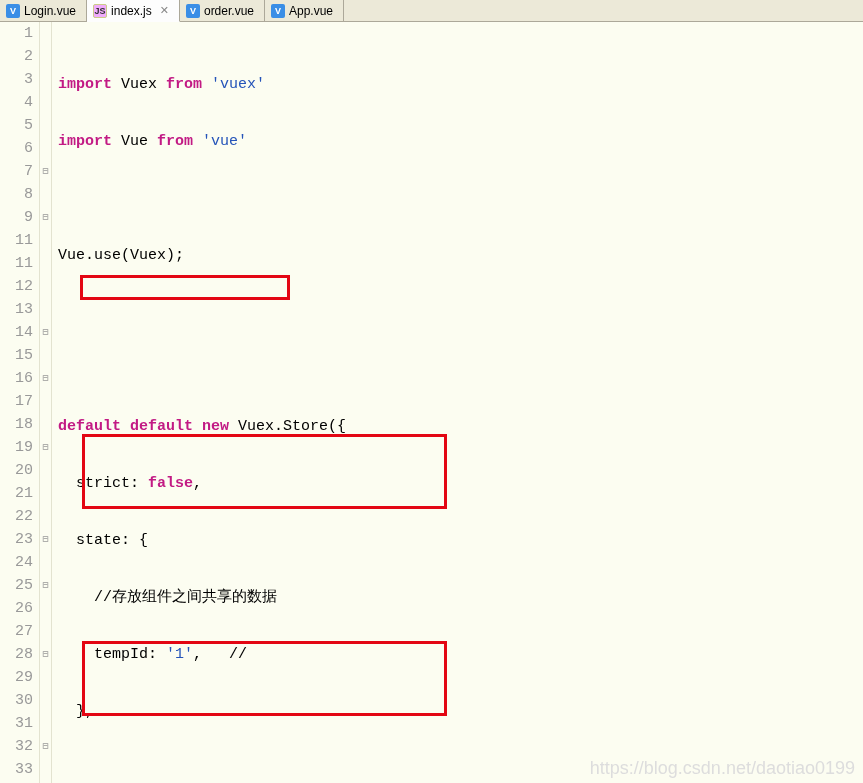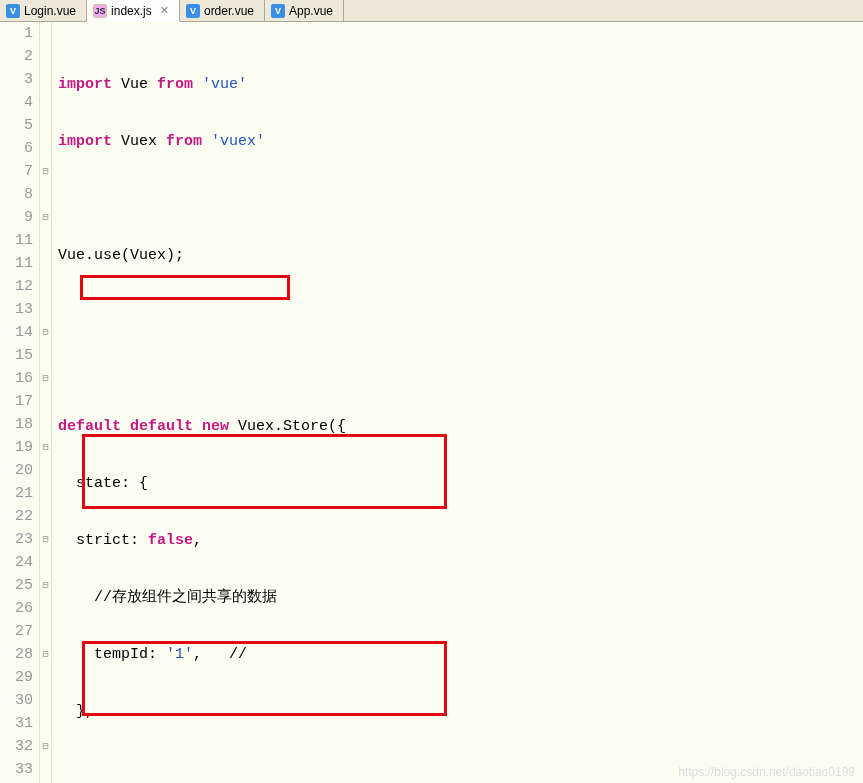--- a/index.html
+++ b/index.html
@@ -85,21 +85,21 @@
     position: absolute;
     border: 3px solid #e30613;
     pointer-events: none;
     z-index: 5;
   }
   .watermark {
     position: absolute;
     bottom: 4px;
     right: 8px;
     color: #ddd;
-    font-size: 12px;
+    font-size: 18px;
     font-family: Arial, sans-serif;
   }
 </style>
 </head>
 <body>
 
 <div class="tabs" id="tabs">
     <div class="tab">
       <span class="icon-vue">V</span>
       <span>Login.vue</span>
@@ -185,29 +185,29 @@
       <div class="line"></div>
       <div class="line">⊟</div>
       <div class="line"></div>
       <div class="line"></div>
       <div class="line"></div>
       <div class="line">⊟</div>
       <div class="line"></div>
     </div>
   <div class="code" id="code">
 
+    <div class="line"><span class="kw">import</span><span> Vuex </span><span class="kw">from</span><span class="str"> 'vuex'</span></div>
     <div class="line"><span class="kw">import</span><span> Vue </span><span class="kw">from</span><span class="str"> 'vue'</span></div>
-    <div class="line"><span class="kw">import</span><span> Vuex </span><span class="kw">from</span><span class="str"> 'vuex'</span></div>
     <div class="line"></div>
     <div class="line"><span>Vue.use(Vuex);</span></div>
     <div class="line"></div>
     <div class="line"></div>
     <div class="line"><span class="kw">default</span> <span class="kw">default</span> <span class="kw">new</span><span> Vuex.Store({</span></div>
+    <div class="line"><span>  strict: </span><span class="bool">false</span><span>,</span></div>
     <div class="line"><span>  state: {</span></div>
-    <div class="line"><span>  strict: </span><span class="bool">false</span><span>,</span></div>
     <div class="line"><span>    </span><span class="cmt">//存放组件之间共享的数据</span></div>
     <div class="line"><span>    tempId: </span><span class="str">'1'</span><span>,   </span><span class="cmt">//</span></div>
     <div class="line"><span>  },</span></div>
     
     
     
     
     
     
     

